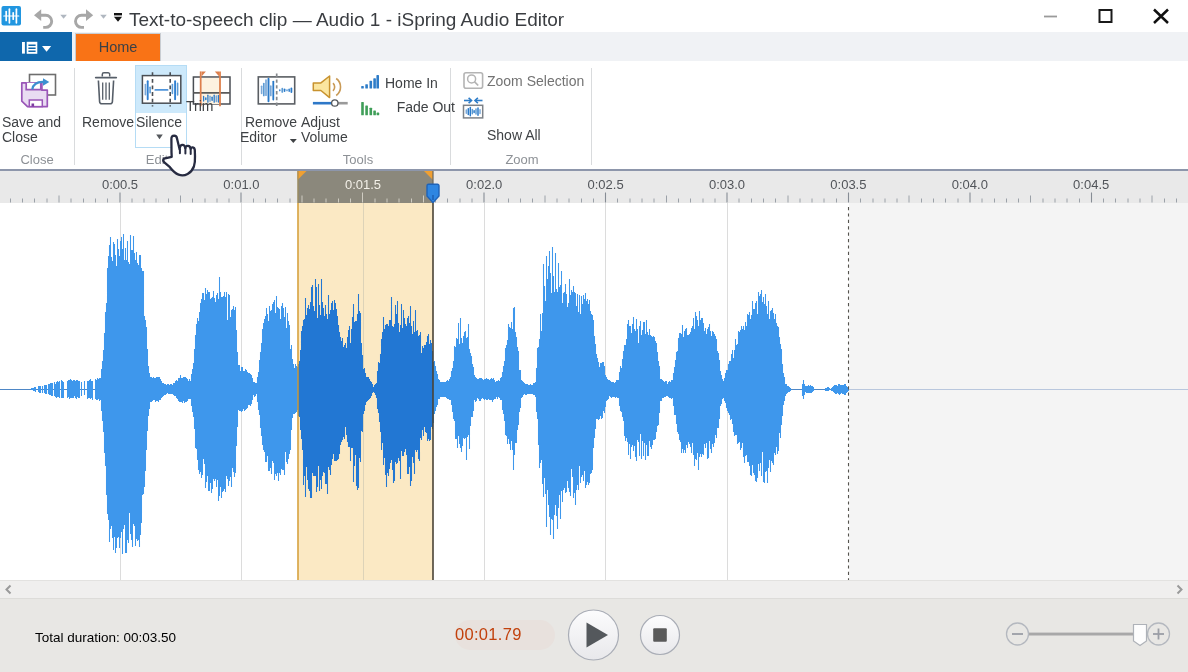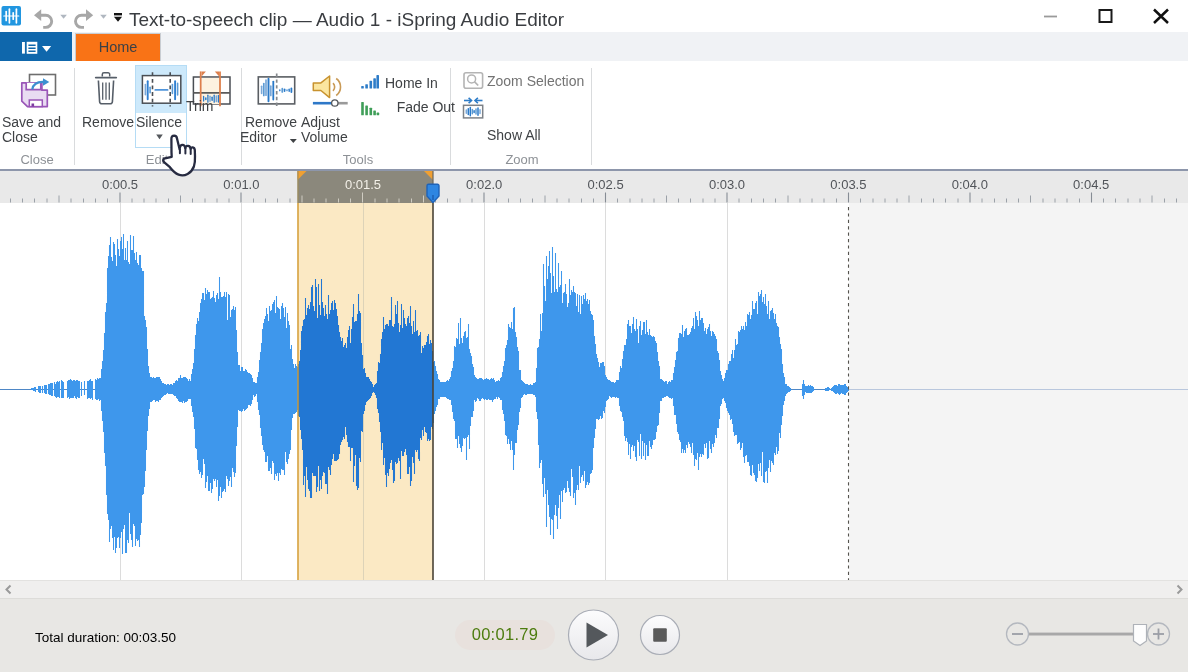--- a/index.html
+++ b/index.html
@@ -21,21 +21,21 @@
   .btxt{position:absolute;font-size:14px;color:#3f4245;line-height:15px;}
   .gtxt{color:#737373;}
   
   #ruler{left:0;top:171px;width:1188px;height:32px;}
   
   #wavearea{left:0;top:203px;width:1188px;height:377px;}
   
   #bottombar{left:0;top:599px;width:1188px;height:73px;background:#e8e7e4;}
   #totaldur{left:15px;top:630px;font-size:13.5px;color:#000000;margin-left:20px;}
   #timepill{left:455px;top:620px;width:100px;height:30px;border-radius:15px;background:#e8e1dd;}
-  #timepill span{display:block;text-align:center;margin-top:5px;font-size:16.5px;color:#4d7c0f;letter-spacing:.3px;}
+  #timepill span{display:block;text-align:left;margin-top:5px;font-size:16.5px;color:#c2410c;letter-spacing:.3px;}
 </style>
 </head>
 <body>
 <div class="abs" id="titlebar">
   <svg class="abs" style="left:0;top:0" width="1188" height="32" viewBox="0 0 1188 32">
     <rect x="1.5" y="6" width="19.5" height="19.5" rx="2" fill="#2196e0"></rect>
     <g stroke="#fff" stroke-width="1.7" stroke-linecap="round">
       <line x1="6.2" y1="11.5" x2="6.2" y2="20.5"></line>
       <line x1="9.4" y1="9.2" x2="9.4" y2="22.8"></line>
       <line x1="13.2" y1="12.8" x2="13.2" y2="19.2"></line>

